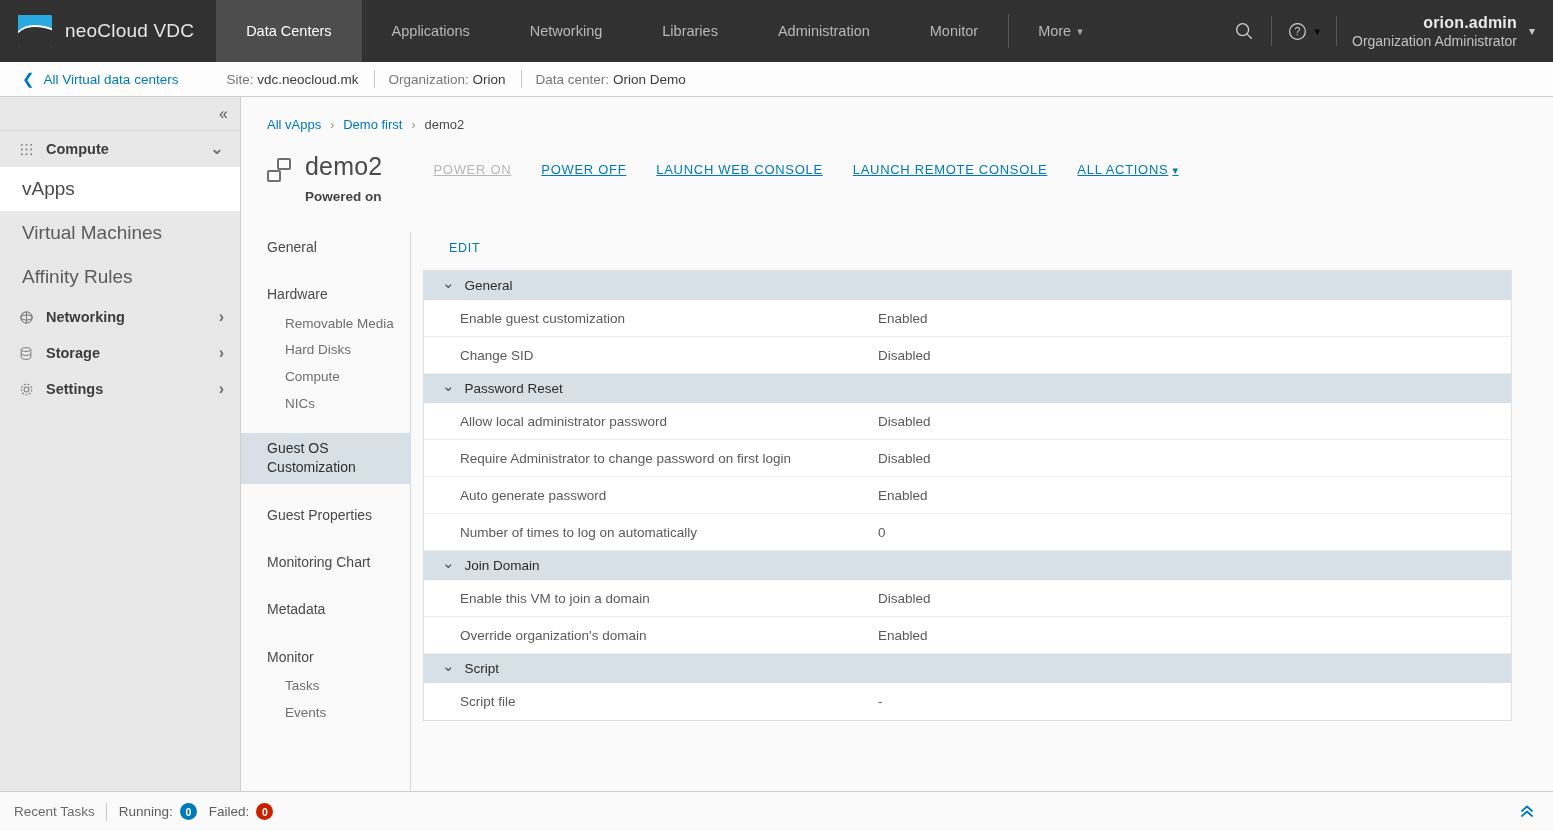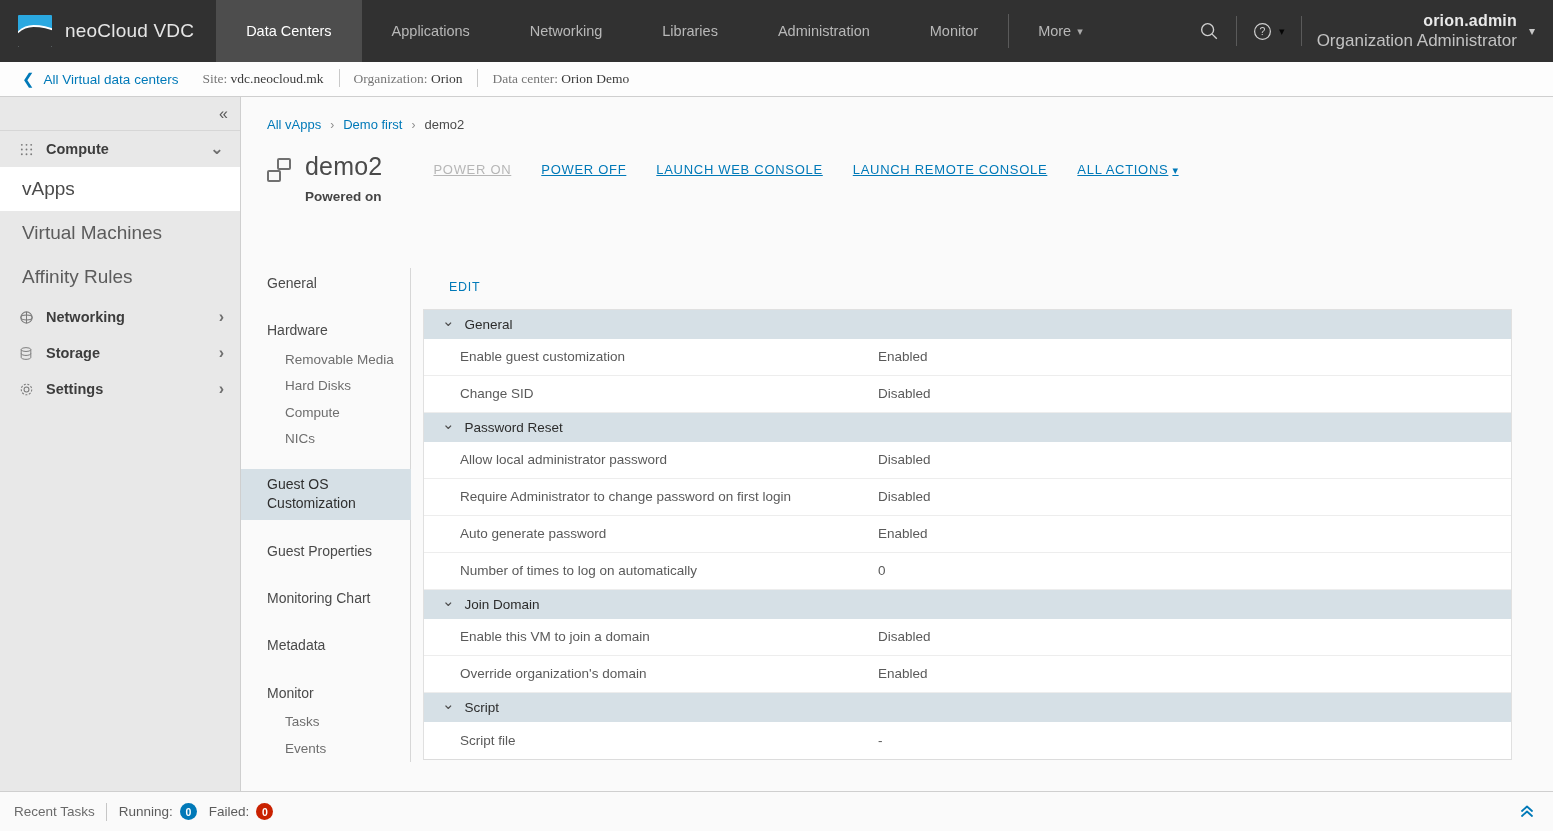--- a/index.html
+++ b/index.html
@@ -39,31 +39,31 @@
     content: ""; position: absolute; left: 0; top: 14px; bottom: 14px; width: 1px; background: #5a5a5a;
   }
   .caret { display: inline-block; margin-left: 6px; font-size: 11px; opacity: .9; }
 
   .topright { margin-left: auto; display: flex; align-items: center; }
   .tr-cell { display: flex; align-items: center; padding: 0 16px; position: relative; height: 38px; cursor: pointer;}
   .tr-cell.div::before { content:""; position:absolute; left:0; top:4px; bottom:4px; width:1px; background:#5a5a5a; }
   .ico-svg { display: block; }
   .user-block { display: flex; flex-direction: column; align-items: flex-end; padding: 0 8px 0 16px; }
   .user-name { color: #e9e9e9; font-size: 16px; font-weight: bold; letter-spacing: .2px; text-align: center; }
-  .user-role { color: #c2c2c2; font-size: 17px; margin-top: 1px; }
+  .user-role { color: #c2c2c2; font-size: 14px; margin-top: 1px; }
   .user-caret { color: #c8c8c8; font-size: 12px; padding: 0 18px 0 4px; cursor: pointer; }
 
   
   .ctxbar {
     height: 35px; background: #fdfdfd; border-bottom: 1px solid #cfcfcf;
     display: flex; align-items: center; padding-left: 22px; font-size: 13.5px; color: #565656;
   }
   .back-link { color: #0079b8; cursor: pointer; display: flex; align-items: center; gap: 9px; }
   .back-chev { font-size: 15px; color: #0079b8; }
-  .ctx-group { display: flex; align-items: center; margin-left: 24px; font-family: Liberation Serif, serif; }
+  .ctx-group { display: flex; align-items: center; margin-left: 48px; }
   .ctx-item { padding: 0 15px; position: relative; white-space: nowrap; }
   .ctx-item:first-child { padding-left: 0; }
   .ctx-item.vline::before { content:""; position:absolute; left:0; top:-2px; height:18px; width:1px; background:#c9c9c9; }
   .ctx-lbl { color: #767676; }
   .ctx-val { color: #3b3b3b; }
 
   
   .shell { display: flex; height: calc(831px - 62px - 35px - 40px); }
 
   .sidebar { width: 241px; background: #e8e8e8; border-right: 1px solid #cfcfcf; flex: 0 0 241px; }
@@ -99,21 +99,21 @@
 
   .actions { display: flex; align-items: center; gap: 0; margin: 8px 0 0 36px; }
   .act {
     font-size: 13px; letter-spacing: .7px; color: #0079b8; cursor: pointer; padding: 0 15px;
     white-space: nowrap;
     text-decoration: underline;
   }
   .act.disabled { color: #b6b6b6; cursor: default; }
   .act .dc { font-size: 11px; margin-left: 4px; }
 
-  .panes { display: flex; margin-top: 28px; height: calc(100% - 128px); align-items: center; }
+  .panes { display: flex; margin-top: 28px; height: calc(100% - 128px); }
   .innernav { width: 170px; flex: 0 0 170px; padding-left: 26px; border-right: 1px solid #d7d7d7; }
   .nv { font-size: 14px; color: #4a4a4a; padding: 6px 0; cursor: pointer; line-height: 1.38; }
   .nv.gap { margin-top: 16px; }
   .nv.sub { font-size: 13.5px; color: #6e6e6e; padding: 4px 0 4px 18px; }
   .nv.sel { background: #d6e0e6; color: #2f2f2f; margin-left: -26px; padding-left: 26px; width: 170px; }
 
   .tablewrap { flex: 1; padding: 0 41px 0 12px; }
   .editrow { padding: 6px 0 14px 26px; }
   .edit-btn { font-size: 12.5px; letter-spacing: .7px; color: #0079b8; cursor: pointer; }
 

